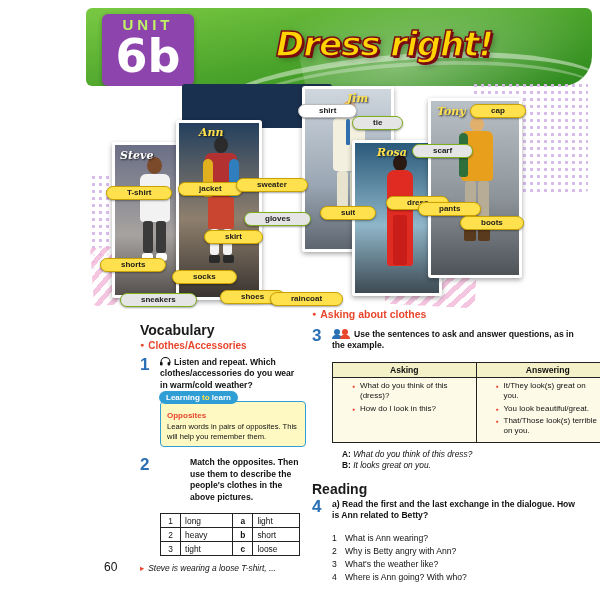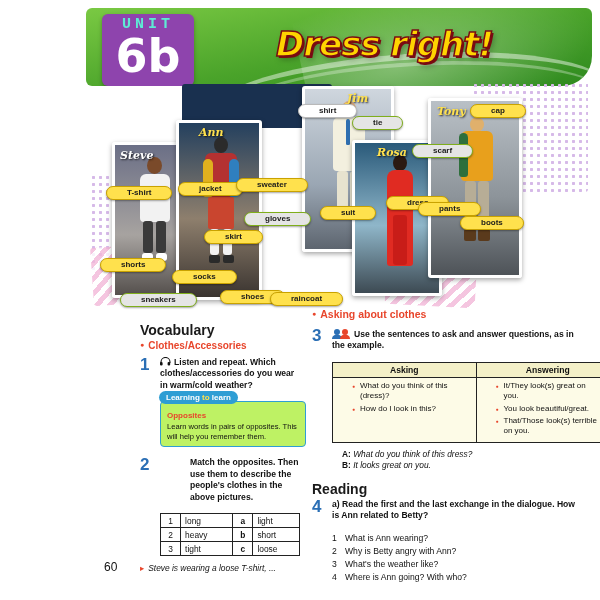--- a/index.html
+++ b/index.html
@@ -37,22 +37,22 @@
     transform:rotate(-3deg);
   }
   .unit-badge{
     position:absolute;left:16px;top:6px;width:92px;height:72px;
     background:#8e44ad;
     border-radius:6px;
     box-shadow:0 2px 4px rgba(0,0,0,.3);
   }
   .unit-badge .u-word{
     position:absolute;left:0;top:2px;width:92px;text-align:center;
-    color:#5eead4;font-weight:bold;font-size:15px;letter-spacing:4px;
-    font-family:Liberation Mono, monospace;
+    color:#bef264;font-weight:bold;font-size:15px;letter-spacing:4px;
+    font-family:Liberation Sans, sans-serif;
   }
   .unit-badge .u-num{
     position:absolute;left:0;top:16px;width:92px;text-align:center;
     color:#ffffff;font-weight:bold;font-size:46px;line-height:52px;
     font-family:"DejaVu Sans", sans-serif;
   }
   .unit-title{
     position:absolute;left:190px;top:16px;
     font-family:"DejaVu Sans", sans-serif;
     font-size:34px;font-weight:bold;font-style:italic;
@@ -123,21 +123,21 @@
     font-size:17px;font-weight:bold;color:#2b6fb5;
     font-family:"Liberation Sans", sans-serif;
   }
   .ex p{margin:0;font-size:8.6px;line-height:11.4px;color:#111;}
   .hp{
     display:inline-block;width:11px;height:9px;vertical-align:-1px;margin-right:3px;
   }
 
   .learn-box{
     margin:8px 0 10px 20px;width:132px;
-    border:1px solid #2f9ed4;border-radius:4px;background:#bef264;
+    border:1px solid #2f9ed4;border-radius:4px;background:#fef9c3;
     padding:4px 6px 5px 6px;position:relative;
   }
   .learn-tab{
     position:absolute;left:-2px;top:-11px;
     background:#2f9ed4;color:#fff;border-radius:9px;
     font-size:8px;font-weight:bold;padding:2px 7px;white-space:nowrap;
   }
   .learn-tab .hl{color:#ffe14d;}
   .learn-box .lt{font-size:8px;font-weight:bold;color:#e8462c;margin:5px 0 2px 0;}
   .learn-box .lb{font-size:7.6px;line-height:9.6px;color:#111;margin:0;}

